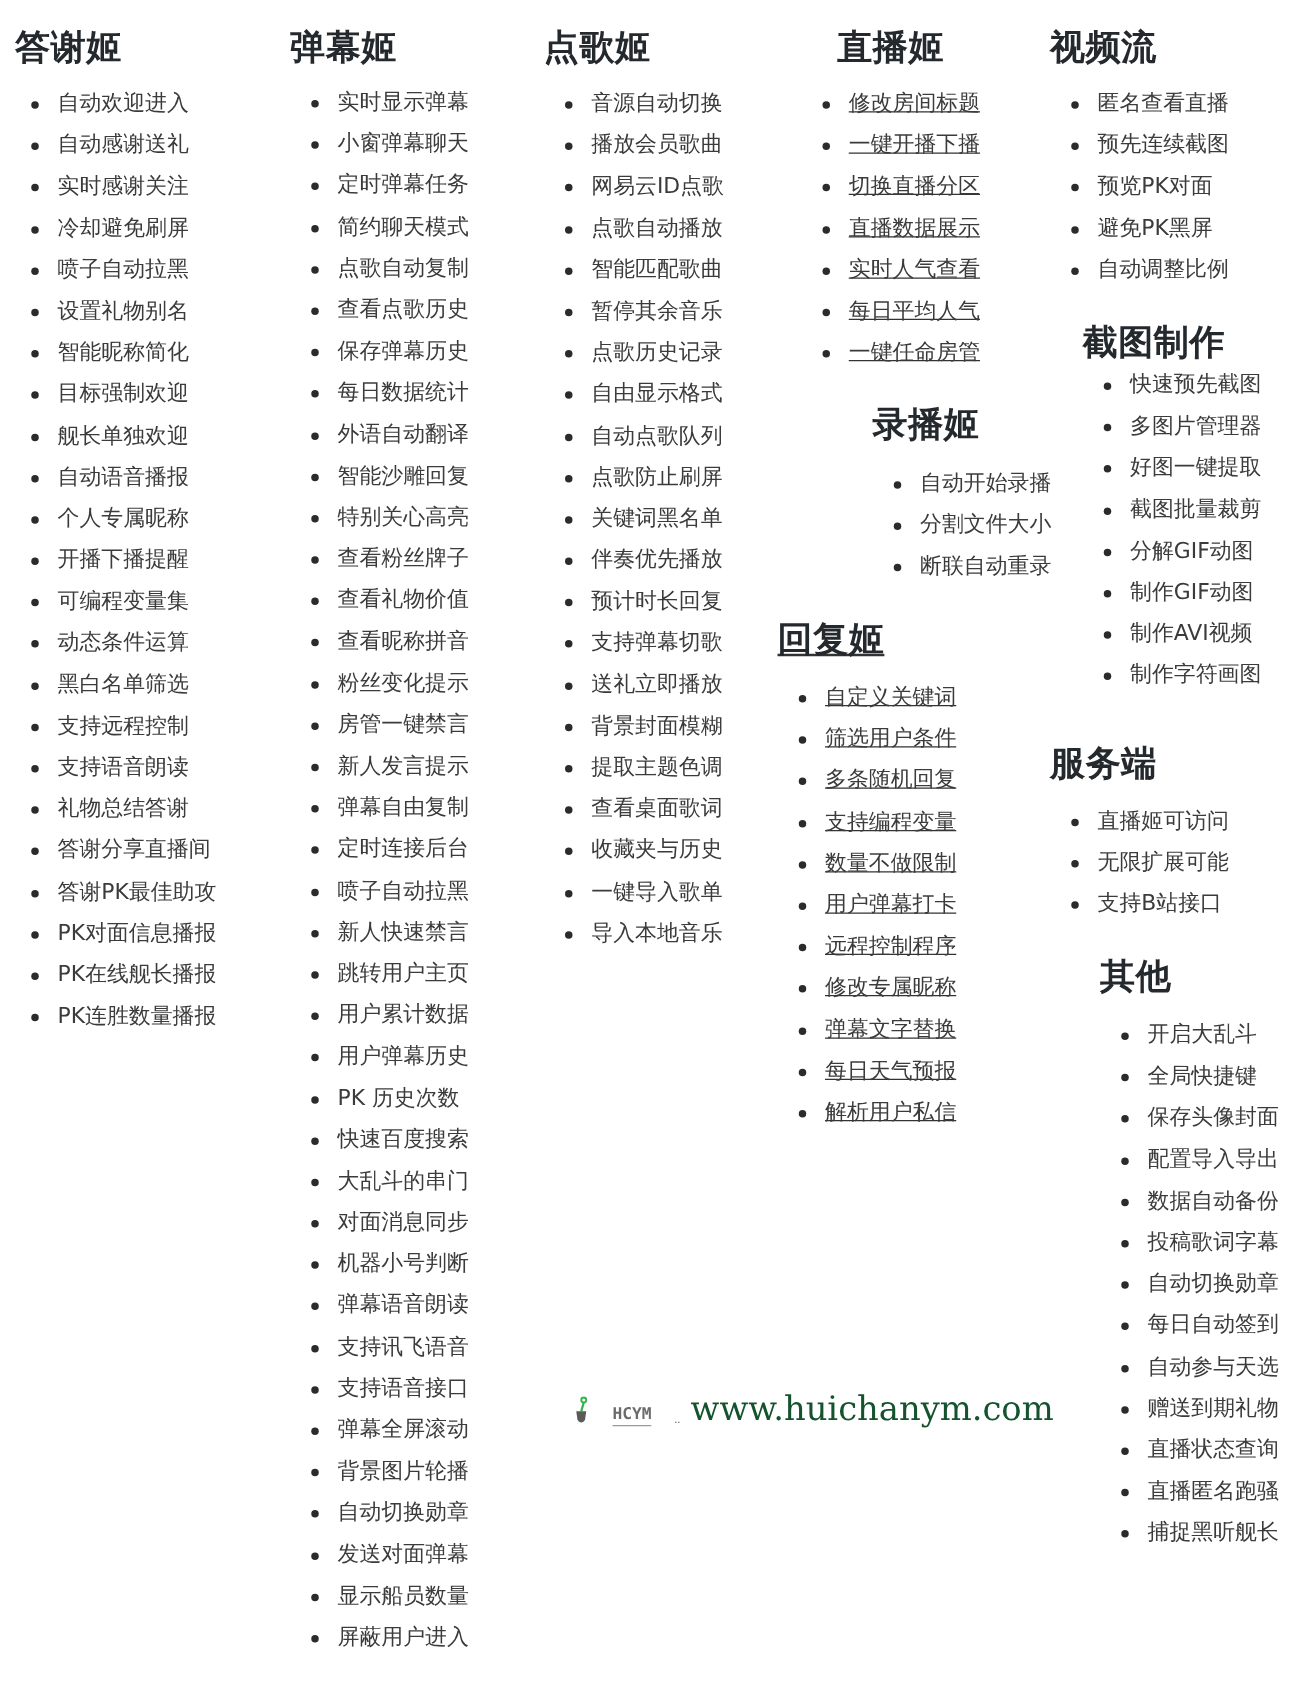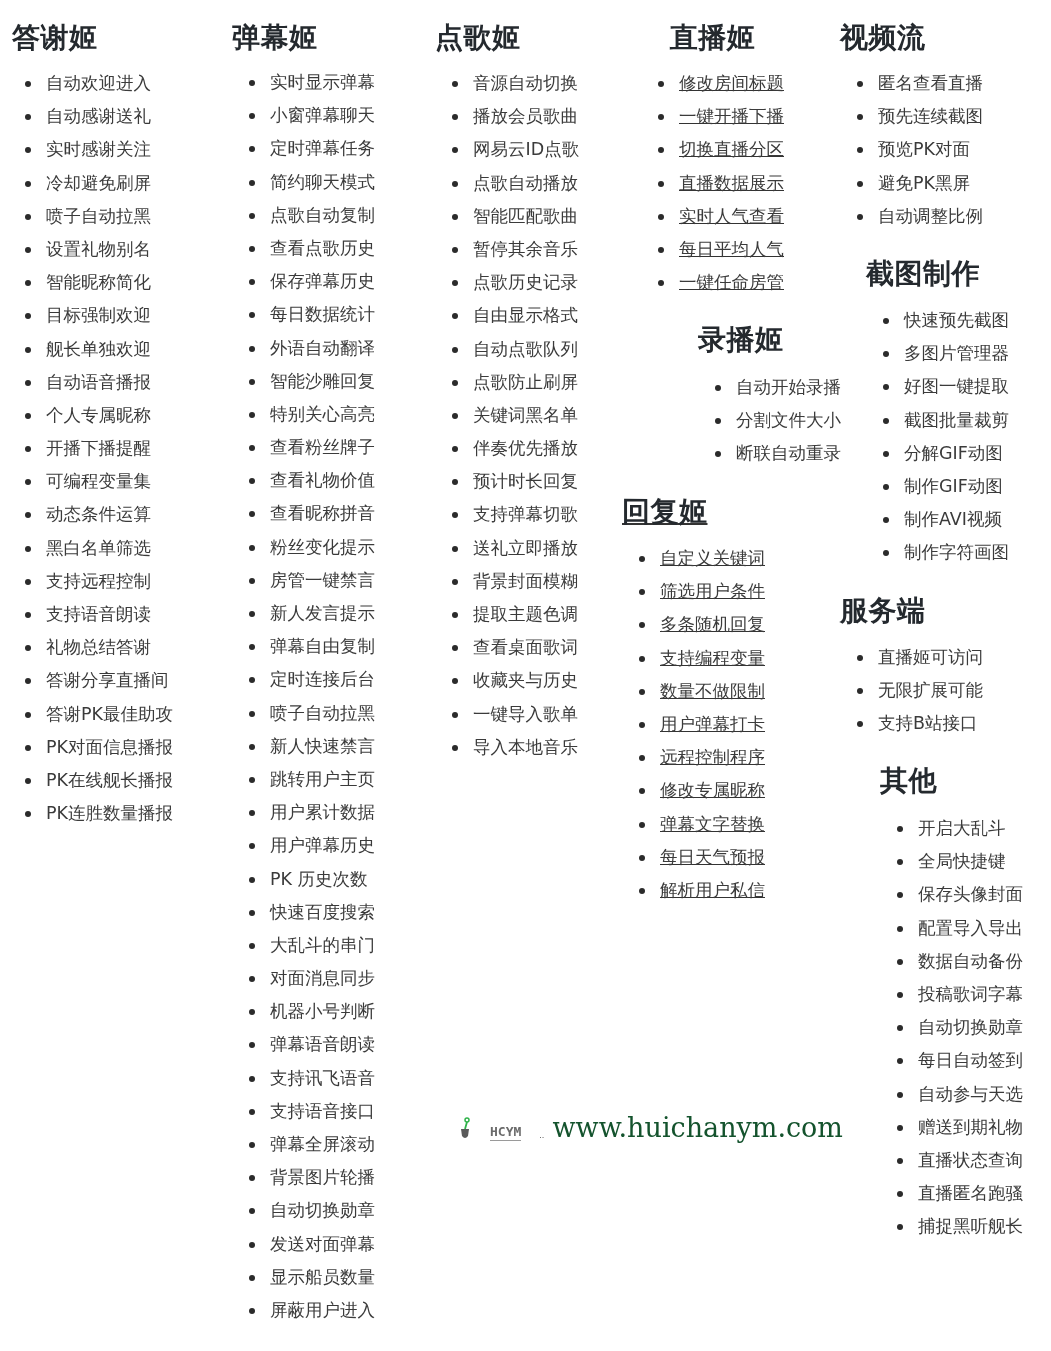--- a/index.html
+++ b/index.html
@@ -229,21 +229,21 @@
   <ul style="margin-top:15px;">
       <li>匿名查看直播</li>
       <li>预先连续截图</li>
       <li>预览PK对面</li>
       <li>避免PK黑屏</li>
       <li>自动调整比例</li>
     </ul>
 </div>
 <div class="section" style="left:866px; top:260px;">
   <h3>截图制作</h3>
-  <ul style="margin-top:16px;">
+  <ul style="margin-top:4px;">
       <li>快速预先截图</li>
       <li>多图片管理器</li>
       <li>好图一键提取</li>
       <li>截图批量裁剪</li>
       <li>分解GIF动图</li>
       <li>制作GIF动图</li>
       <li>制作AVI视频</li>
       <li>制作字符画图</li>
     </ul>
 </div>

